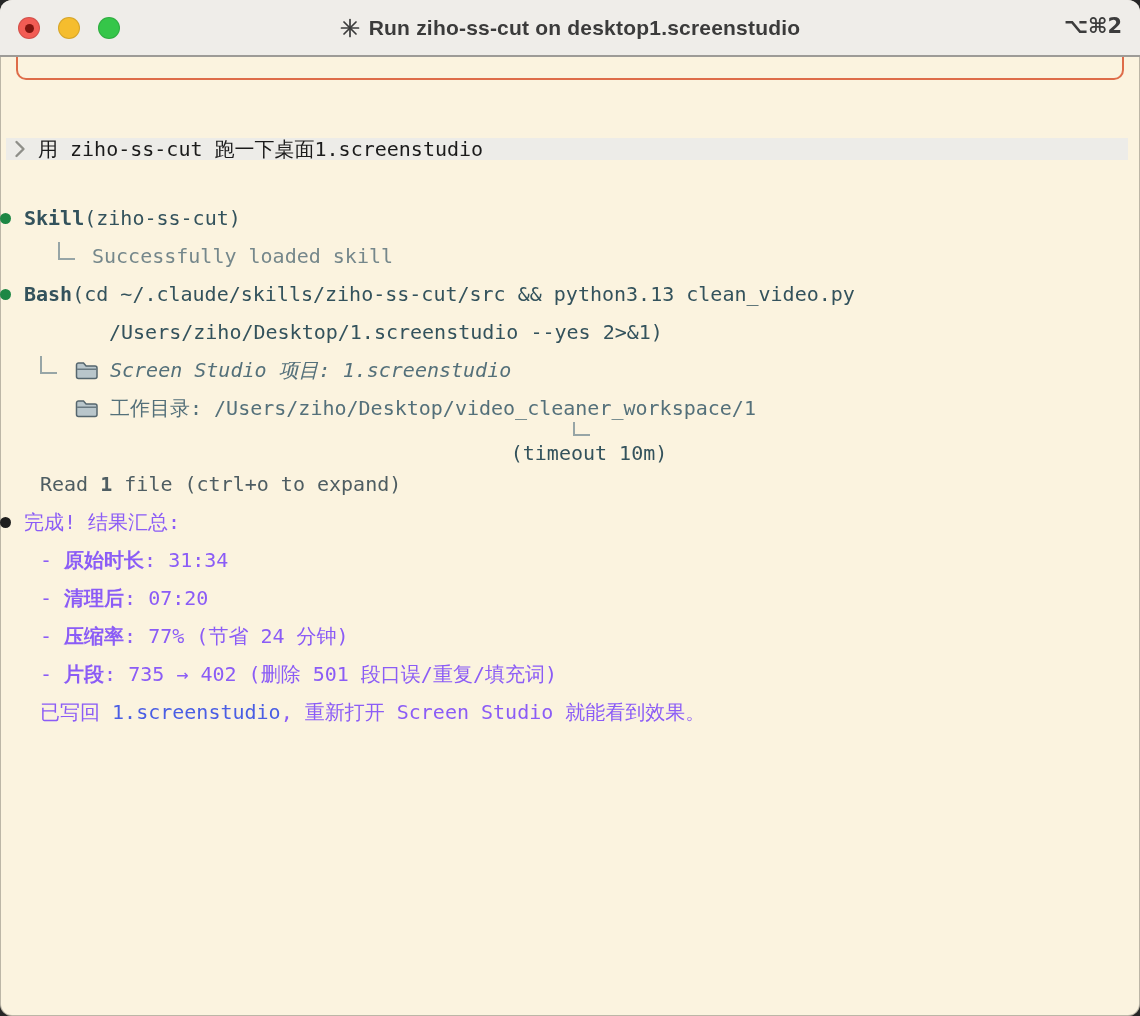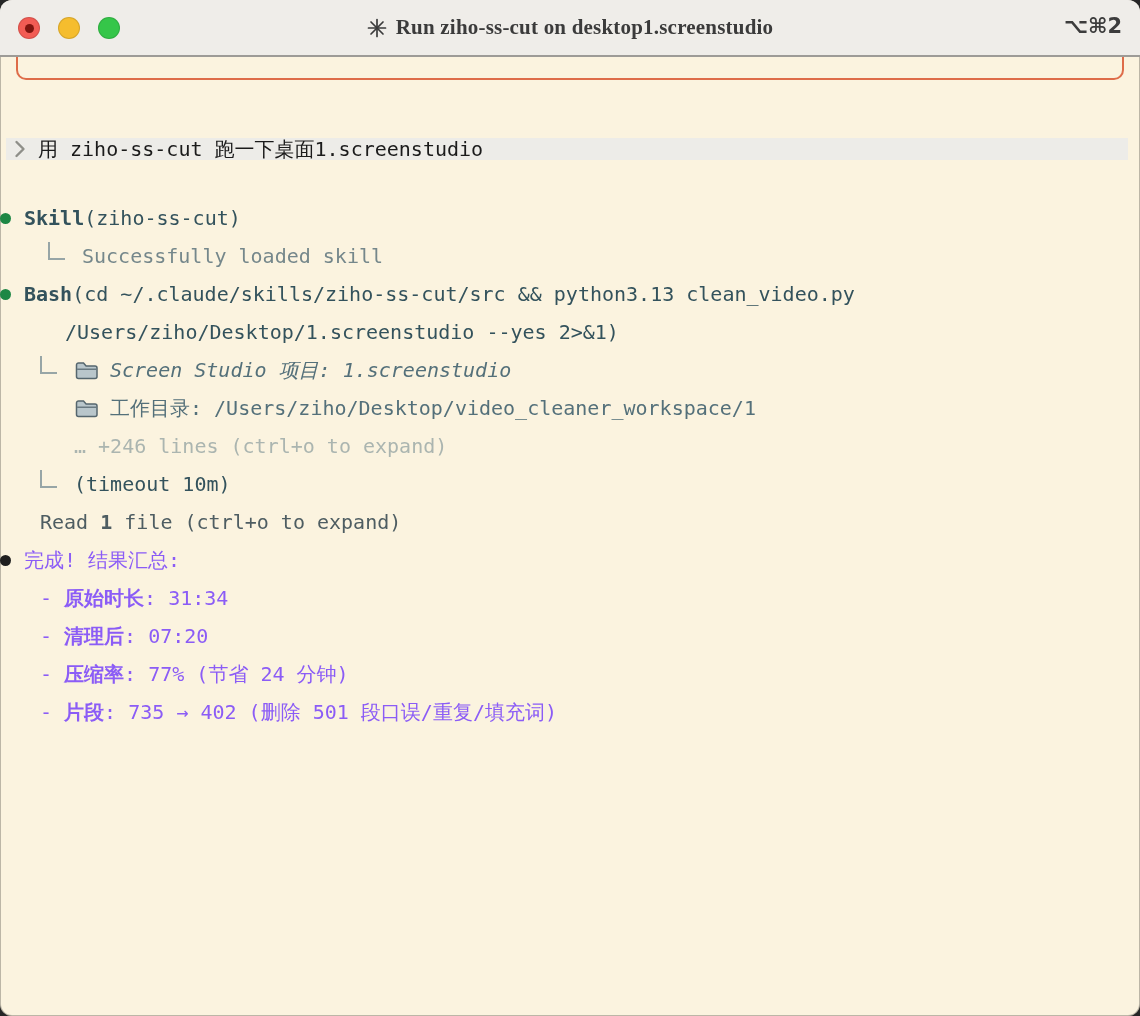--- a/index.html
+++ b/index.html
@@ -20,21 +20,21 @@
   .light { width:22px; height:22px; border-radius:50%; position:relative; border:0.5px solid rgba(0,0,0,0.12); }
   .light.red { background:#F25C54; }
   .light.red::after {
     content:""; position:absolute; left:50%; top:50%; width:9px; height:9px;
     margin:-4.5px 0 0 -4.5px; border-radius:50%; background:#7F150F;
   }
   .light.yellow { background:#F5BD2E; }
   .light.green { background:#35C649; }
   .title {
     display:flex; align-items:center; gap:9px;
-    font-family:Liberation Serif, serif; font-weight:700;
+    font-family:Liberation Sans, sans-serif; font-weight:700;
     font-size:21px; color:#3B3B3B; letter-spacing:0.2px;
   }
   .shortcut {
     position:absolute; right:18px; top:14px;
     font-family:"DejaVu Sans", sans-serif; font-weight:700;
     font-size:21px; color:#3C3C3C;
   }
   
   .content { position:relative; font-size:20px; color:#33525C; }
   .line { height:38px; display:flex; align-items:center; white-space:pre; padding-left:0; }
@@ -65,21 +65,21 @@
 
   .bold { font-weight:700; }
   .t-dark   { color:#33525C; }
   .t-result { color:#75878B; }
   .t-folder { color:#54707A; }
   .t-faint  { color:#ABB5B0; }
   .t-read   { color:#4E5D62; }
   .t-sum    { color:#8b5cf6; }
   .t-link   { color:#4A5EE4; }
 
-  .pad-cont   { padding-left:65px; }   
+  .pad-cont   { padding-left:109px; }   
   .pad-out2   { padding-left:74px; }   
   .pad-col2   { padding-left:40px; }   
 
   .mt { }
   .mt-skill { margin-top:39px; }
 </style>
 </head>
 <body>
 
 <div class="window">
@@ -117,21 +117,21 @@
         </svg>
       </span>
       <span class="text">用 ziho-ss-cut 跑一下桌面1.screenstudio</span>
     </div>
 
     <div>
       <div class="line mt-skill">
         <span class="gutter"><span class="bullet green"></span></span>
         <span class="bold t-dark">Skill</span><span class="t-dark">(ziho-ss-cut)</span>
       </div>
-      <div class="line pad-col2" style="padding-left:38px;margin-left:8px;">
+      <div class="line pad-col2" style="padding-left:56px;">
         <span class="conn"></span>
         <span class="t-result">Successfully loaded skill</span>
       </div>
     </div>
 
     <div class="mt">
       <div class="line">
         <span class="gutter"><span class="bullet green"></span></span>
         <span class="bold t-dark">Bash</span><span class="t-dark">(cd ~/.claude/skills/ziho-ss-cut/src &amp;&amp; python3.13 clean_video.py</span>
       </div>
@@ -150,24 +150,21 @@
       </div>
       <div class="line pad-out2">
         <span class="icon folder-icon">
           <svg width="23" height="19" viewBox="0 0 23 19">
             <path d="M1.5 4 a2 2 0 0 1 2-2 h5 l2.6 3 h8.9 a2 2 0 0 1 2 2 v8.5 a2 2 0 0 1 -2 2 h-16.5 a2 2 0 0 1 -2-2 z" fill="#B9C6CB" stroke="#55666E" stroke-width="1.5"></path>
             <path d="M2.2 8.2 h19" stroke="#55666E" stroke-width="1.2" fill="none"></path>
           </svg>
         </span>
         <span class="t-folder">工作目录: /Users/ziho/Desktop/video_cleaner_workspace/1</span>
       </div>
-      <div class="line pad-out2">
-        <span class="t-faint">… +246 lines (ctrl+o to expand)</span>
-      </div>
-      <div class="line" style="padding-left:38px;">
+      <div class="line" style="padding-left:38px;flex-direction:column;">
         <span class="conn"></span>
         <span class="t-dark">(timeout 10m)</span>
       </div>
     </div>
 
     <div class="line mt pad-col2">
       <span class="t-read">Read </span><span class="t-read bold">1</span><span class="t-read"> file (ctrl+o to expand)</span>
     </div>
 
     <div class="line mt">
@@ -183,15 +180,18 @@
         <span>- </span><span class="bold">清理后</span><span>: </span><span>07:20</span>
       </div>
       <div class="line pad-col2 t-sum">
         <span>- </span><span class="bold">压缩率</span><span>: </span><span>77% (节省 24 分钟)</span>
       </div>
       <div class="line pad-col2 t-sum">
         <span>- </span><span class="bold">片段</span><span>: </span><span>735 → 402 (删除 501 段口误/重复/填充词)</span>
       </div>
     </div>
 
+    <div class="line mt pad-col2">
+      <span class="t-sum">已写回 </span><span class="t-link">1.screenstudio</span><span class="t-sum">, 重新打开 Screen Studio 就能看到效果。</span>
+    </div>
 
   </div>
 </div>
 
 </body></html>

